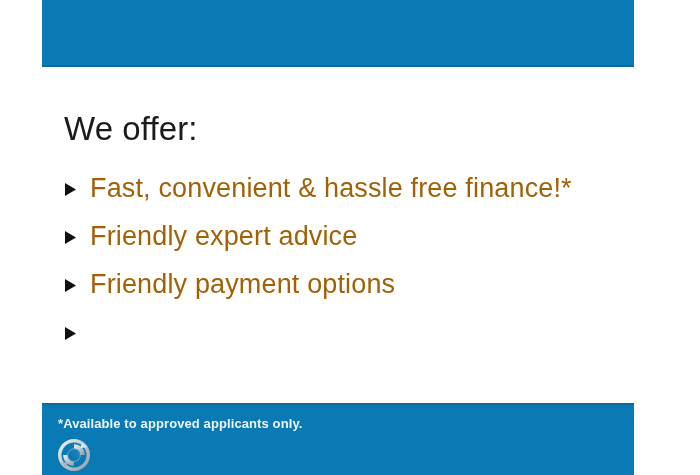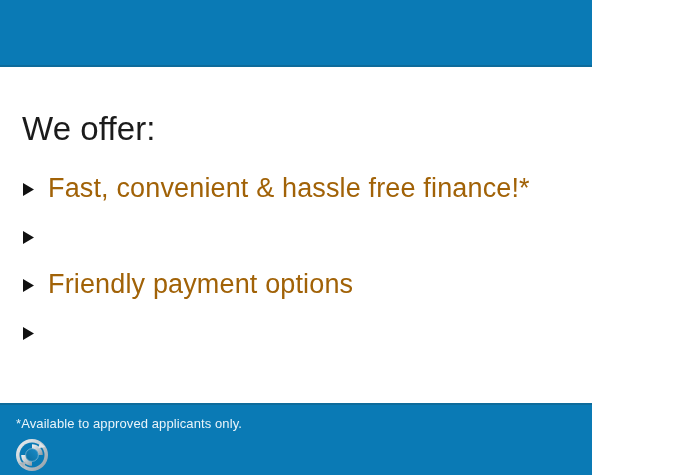--- a/index.html
+++ b/index.html
@@ -14,20 +14,21 @@
     font-family: "Liberation Sans", sans-serif;
     -webkit-font-smoothing: antialiased;
   }
 
   .slide {
     position: relative;
     width: 592px;
     height: 475px;
     background: #ffffff;
     overflow: hidden;
+    margin-left: 42px;
   }
 
   
   .top-band {
     position: absolute;
     left: 0;
     top: 0;
     width: 700px;
     height: 67px;
     background: #0a7ab5;
@@ -110,21 +111,21 @@
     box-sizing: border-box;
   }
 
   .footnote {
     position: absolute;
     left: 16px;
     top: 11px;
     font-size: 13px;
     line-height: 16px;
     color: #eaf4fa;
-    font-weight: 400;
+    font-weight: 700;
     letter-spacing: 0.1px;
     white-space: nowrap;
   }
 
   .brand-logo {
     position: absolute;
     left: 15px;
     top: 33px;
     width: 34px;
     height: 34px;
@@ -152,20 +153,21 @@
         </span>
         <span class="bullet-text">Fast, convenient &amp; hassle free finance!*</span>
       </li>
 
       <li class="bullet-item">
         <span class="bullet-marker">
           <svg width="13" height="15" viewBox="0 0 13 15" aria-hidden="true">
             <polygon points="1,1 12,7.5 1,14" fill="#111111"></polygon>
           </svg>
         </span>
+        <span class="bullet-text">Friendly expert advice</span>
       </li>
 
       <li class="bullet-item">
         <span class="bullet-marker">
           <svg width="13" height="15" viewBox="0 0 13 15" aria-hidden="true">
             <polygon points="1,1 12,7.5 1,14" fill="#111111"></polygon>
           </svg>
         </span>
         <span class="bullet-text">Friendly payment options</span>
       </li>

